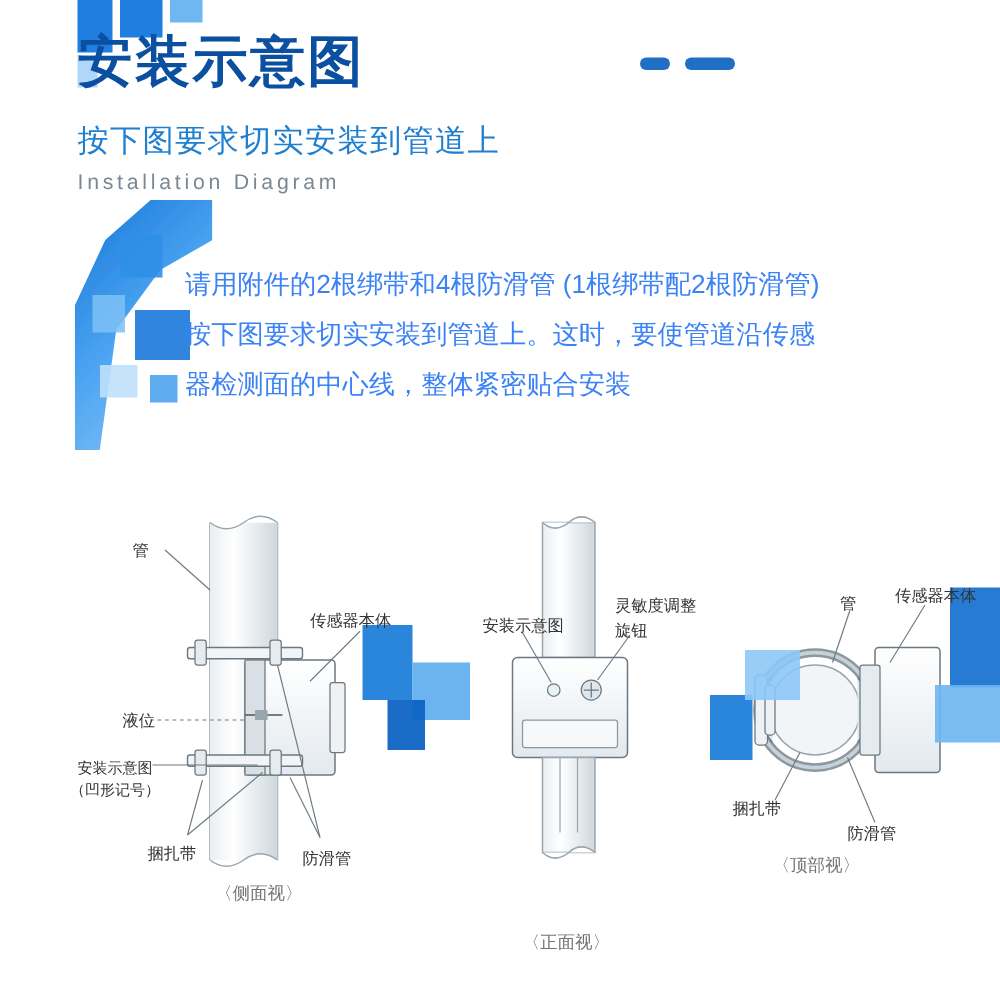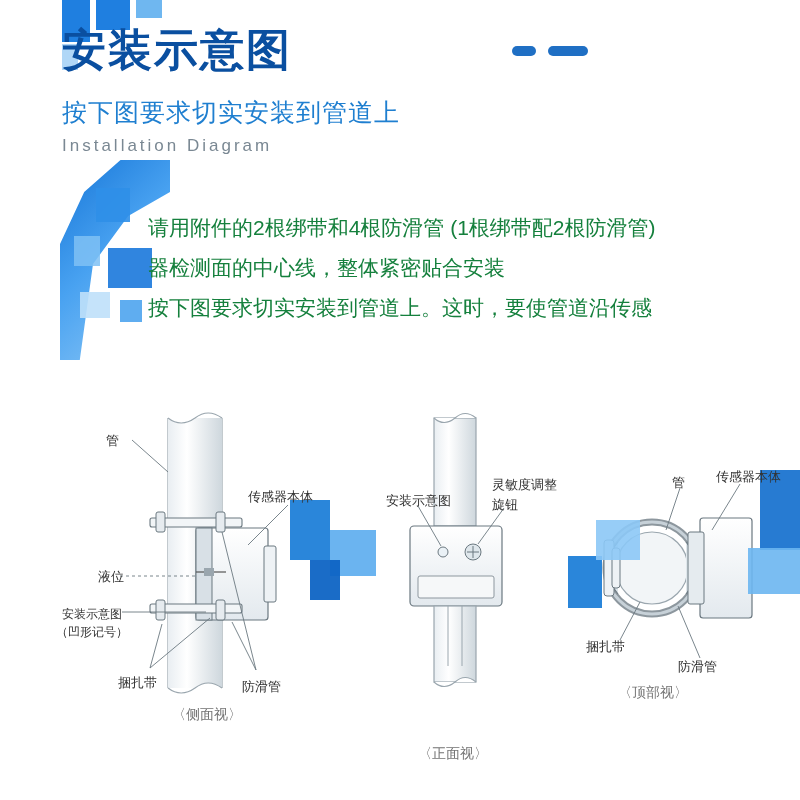--- a/index.html
+++ b/index.html
@@ -54,21 +54,21 @@
     font-size: 25px; color: #1f7fd0; letter-spacing: 1px;
   }
   .subtitle-en {
     position: absolute; left: 62px; top: 136px;
     font-size: 17px; color: #7a8893; letter-spacing: 3px;
   }
 
   
   .para {
     position: absolute; left: 148px; top: 208px; width: 630px;
-    font-size: 21px; color: #15803d; line-height: 40px;
+    font-size: 21px; color: #3b82f6; line-height: 40px;
   }
   .para div { white-space: nowrap; }
 
   
   .ov { position: absolute; }
   .ov-1 { left: 290px; top: 500px; width: 40px; height: 60px; background:#1f7fd8; opacity:.95;}
   .ov-2 { left: 330px; top: 530px; width: 46px; height: 46px; background:#63b0ef; opacity:.95;}
   .ov-3 { left: 310px; top: 560px; width: 30px; height: 40px; background:#0e64c4; opacity:.95;}
   .ov-4 { left: 568px; top: 556px; width: 34px; height: 52px; background:#1f7fd8; opacity:.95;}
   .ov-5 { left: 596px; top: 520px; width: 44px; height: 40px; background:#8cc8f6; opacity:.9;}
@@ -99,22 +99,22 @@
 
 <div class="swoosh"></div>
 <div class="swoosh-sq sq-a"></div>
 <div class="swoosh-sq sq-b"></div>
 <div class="swoosh-sq sq-c"></div>
 <div class="swoosh-sq sq-d"></div>
 <div class="swoosh-sq sq-e"></div>
 
 <div class="para">
   <div>请用附件的2根绑带和4根防滑管 (1根绑带配2根防滑管)</div>
+  <div>按下图要求切实安装到管道上。这时，要使管道沿传感</div>
   <div>器检测面的中心线，整体紧密贴合安装</div>
-  <div>按下图要求切实安装到管道上。这时，要使管道沿传感</div>
 </div>
 
 <svg width="800" height="360" style="top:400px">
   <defs>
     <linearGradient id="pipeGrad" x1="0" y1="0" x2="1" y2="0">
       <stop offset="0%" stop-color="#e9eef2"></stop>
       <stop offset="35%" stop-color="#ffffff"></stop>
       <stop offset="100%" stop-color="#ced7dd"></stop>
     </linearGradient>
     <linearGradient id="bodyGrad" x1="0" y1="0" x2="0" y2="1">

